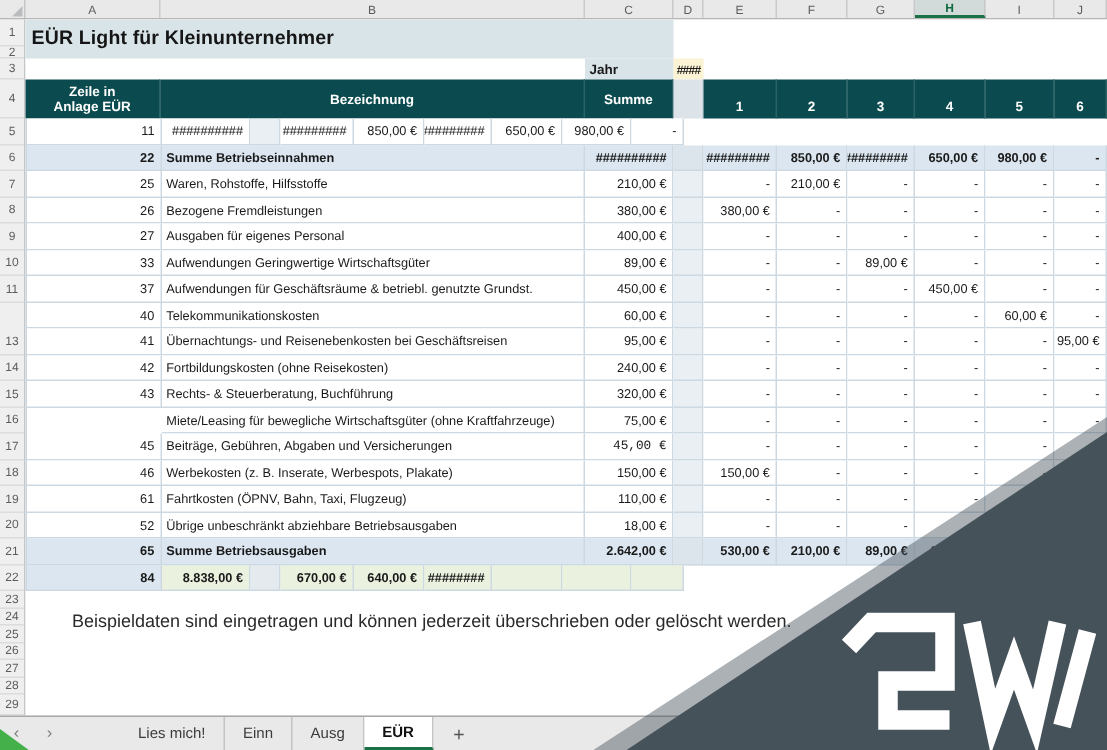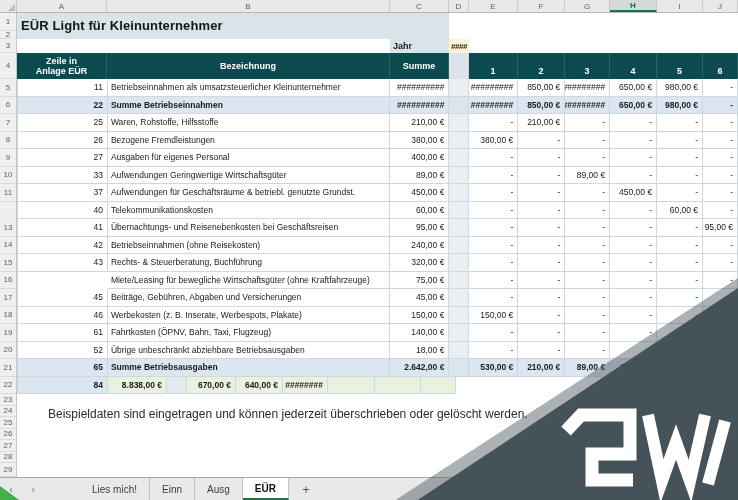--- a/index.html
+++ b/index.html
@@ -133,21 +133,20 @@
         <div class="th month" style="width: 47px;">2</div>
         <div class="th month" style="width: 45px;">3</div>
         <div class="th month" style="width: 47px;">4</div>
         <div class="th month" style="width: 46px;">5</div>
         <div class="th month" style="width: 35px;">6</div>
       </div>
 
     <div class="tbody">
         <div class="tr normal">
           <div class="td num" style="width: 90px;">11</div>
-          <div class="td name" style="width: 283px;">Betriebseinnahmen als umsatzsteuerlicher Kleinunternehmer</div>
           <div class="td num money" style="width: 59px;">##########</div>
           <div class="td gap" style="width: 20px;"></div>
           <div class="td num money" style="width: 49px;">#########</div>
           <div class="td num money" style="width: 47px;">850,00 €</div>
           <div class="td num money" style="width: 45px;">#########</div>
           <div class="td num money" style="width: 47px;">650,00 €</div>
           <div class="td num money" style="width: 46px;">980,00 €</div>
           <div class="td num money" style="width: 35px;">-</div>
         </div>
         <div class="tr summary">
@@ -241,21 +240,21 @@
           <div class="td gap" style="width: 20px;"></div>
           <div class="td num money" style="width: 49px;">-</div>
           <div class="td num money" style="width: 47px;">-</div>
           <div class="td num money" style="width: 45px;">-</div>
           <div class="td num money" style="width: 47px;">-</div>
           <div class="td num money" style="width: 46px;">-</div>
           <div class="td num money" style="width: 35px;">95,00 €</div>
         </div>
         <div class="tr normal">
           <div class="td num" style="width: 90px;">42</div>
-          <div class="td name" style="width: 283px;">Betriebseinnahmen (ohne Reisekosten)</div>
+          <div class="td name" style="width: 283px;">Fortbildungskosten (ohne Reisekosten)</div>
           <div class="td num money" style="width: 59px;">240,00 €</div>
           <div class="td gap" style="width: 20px;"></div>
           <div class="td num money" style="width: 49px;">-</div>
           <div class="td num money" style="width: 47px;">-</div>
           <div class="td num money" style="width: 45px;">-</div>
           <div class="td num money" style="width: 47px;">-</div>
           <div class="td num money" style="width: 46px;">-</div>
           <div class="td num money" style="width: 35px;">-</div>
         </div>
         <div class="tr normal">
@@ -278,21 +277,21 @@
           <div class="td num money" style="width: 49px;">-</div>
           <div class="td num money" style="width: 47px;">-</div>
           <div class="td num money" style="width: 45px;">-</div>
           <div class="td num money" style="width: 47px;">-</div>
           <div class="td num money" style="width: 46px;">-</div>
           <div class="td num money" style="width: 35px;">-</div>
         </div>
         <div class="tr normal">
           <div class="td num" style="width: 90px;">45</div>
           <div class="td name" style="width: 283px;">Beiträge, Gebühren, Abgaben und Versicherungen</div>
-          <div class="td num money" style="width: 59px;">45,00 €</div>
+          <div class="td num money" style="width: 59px; font-family: Liberation Mono, monospace;">45,00 €</div>
           <div class="td gap" style="width: 20px;"></div>
           <div class="td num money" style="width: 49px;">-</div>
           <div class="td num money" style="width: 47px;">-</div>
           <div class="td num money" style="width: 45px;">-</div>
           <div class="td num money" style="width: 47px;">-</div>
           <div class="td num money" style="width: 46px;">-</div>
           <div class="td num money" style="width: 35px;">-</div>
         </div>
         <div class="tr normal">
           <div class="td num" style="width: 90px;">46</div>
@@ -302,21 +301,21 @@
           <div class="td num money" style="width: 49px;">150,00 €</div>
           <div class="td num money" style="width: 47px;">-</div>
           <div class="td num money" style="width: 45px;">-</div>
           <div class="td num money" style="width: 47px;">-</div>
           <div class="td num money" style="width: 46px;">-</div>
           <div class="td num money" style="width: 35px;"></div>
         </div>
         <div class="tr normal">
           <div class="td num" style="width: 90px;">61</div>
           <div class="td name" style="width: 283px;">Fahrtkosten (ÖPNV, Bahn, Taxi, Flugzeug)</div>
-          <div class="td num money" style="width: 59px;">140,00 €</div>
+          <div class="td num money" style="width: 59px;">110,00 €</div>
           <div class="td gap" style="width: 20px;"></div>
           <div class="td num money" style="width: 49px;">-</div>
           <div class="td num money" style="width: 47px;">-</div>
           <div class="td num money" style="width: 45px;">-</div>
           <div class="td num money" style="width: 47px;">-</div>
           <div class="td num money" style="width: 46px;"></div>
           <div class="td num money" style="width: 35px;"></div>
         </div>
         <div class="tr normal">
           <div class="td num" style="width: 90px;">52</div>

